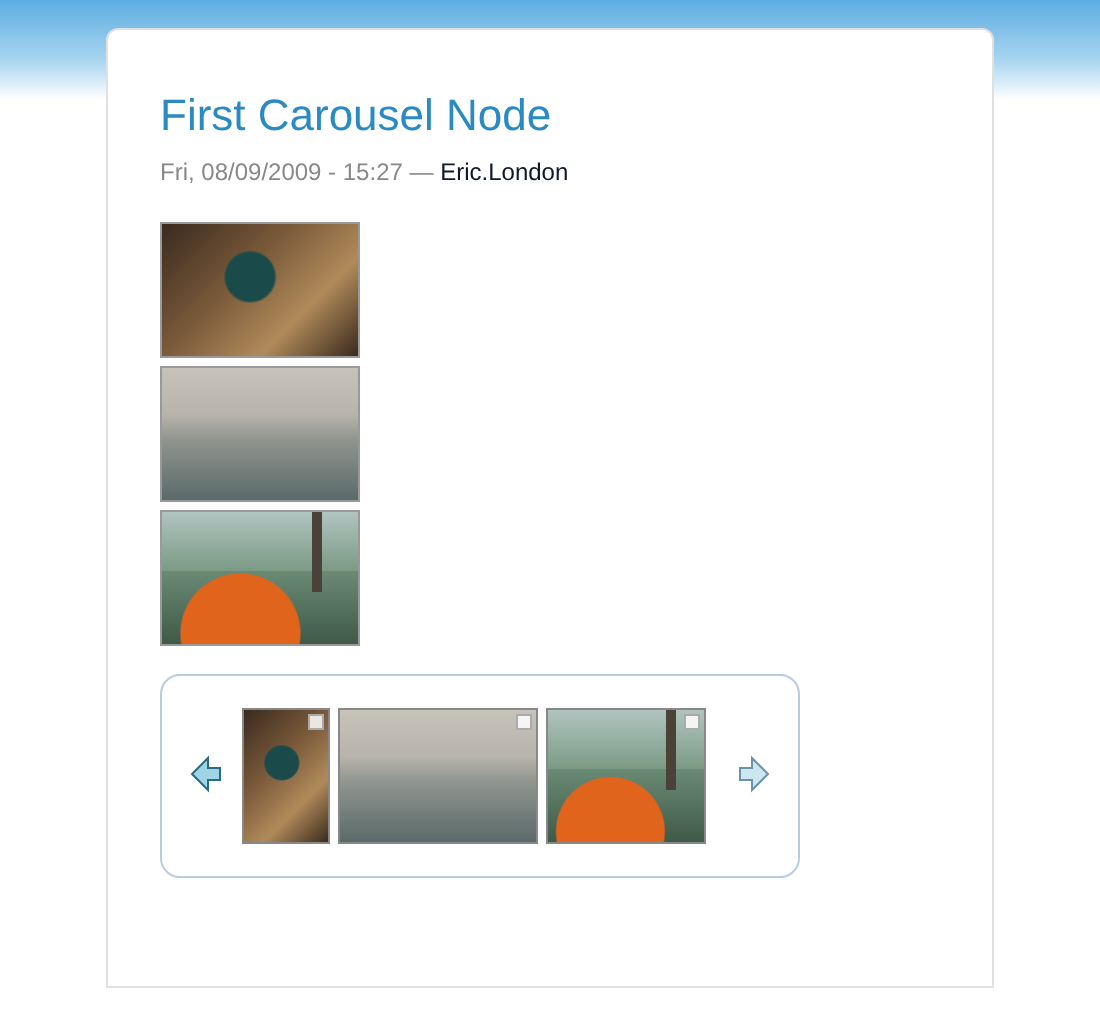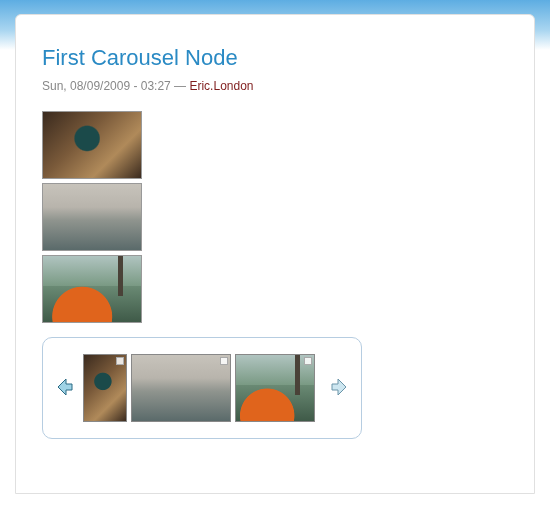--- a/index.html
+++ b/index.html
@@ -3,40 +3,40 @@
   <meta charset="utf-8">
   <style>
     * { margin: 0; padding: 0; box-sizing: border-box; }
     body {
       font-family: "Lucida Grande", Verdana, sans-serif;
       font-size: 13px;
       background: linear-gradient(#5dade2 0%, #a8d5f0 30px, #ffffff 50px);
       min-height: 508px;
     }
     .page {
-      width: 520px;
+      width: 444px;
       margin: 14px auto 0;
       background: #fff;
       border: 1px solid #e0e0e0;
       border-radius: 6px 6px 0 0;
       padding: 30px 26px 24px;
       min-height: 480px;
     }
     h1.title {
       color: #2a8ac4;
       font-size: 22px;
       font-weight: normal;
       margin-bottom: 8px;
     }
     .submitted {
       color: #888;
       font-size: 12px;
       margin-bottom: 18px;
     }
-    .submitted a { color: #7f1d1d; text-decoration: none; }
+    .submitted a { color: #0f172a; text-decoration: none; }
     .field-label {
       font-weight: bold;
       font-size: 12px;
       margin-bottom: 4px;
     }
     .images-stack { margin-bottom: 14px; }
     .img-thumb {
       width: 100px;
       height: 68px;
       margin-bottom: 4px;
@@ -105,21 +105,21 @@
       background: #4a4238;
     }
   </style>
 </head>
 <body>
 
 <div class="page">
   <h1 class="title">First Carousel Node</h1>
 
   <div class="submitted">
-    <span>Sun, 08/09/2009 - 03:27</span><span> — </span><a href="#">Eric.London</a>
+    <span>Fri, 08/09/2009 - 15:27</span><span> — </span><a href="#">Eric.London</a>
   </div>
 
 
   <div class="images-stack">
     <a href="#"><span class="img-thumb scene-jelly"></span></a>
     <a href="#"><span class="img-thumb scene-lake"></span></a>
     <a href="#"><span class="img-thumb scene-tent"></span></a>
   </div>
 
   <div class="carousel">

